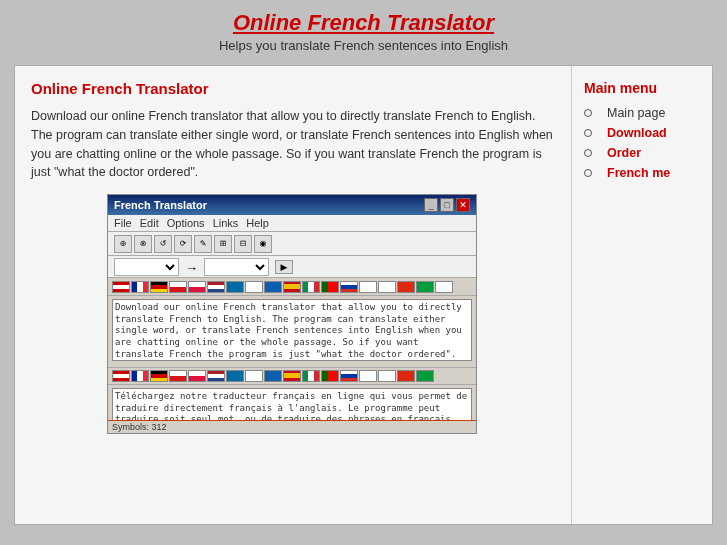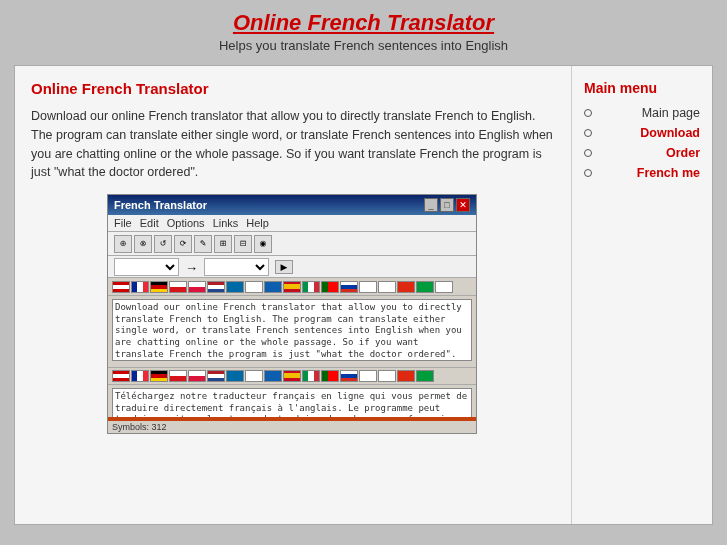--- a/index.html
+++ b/index.html
@@ -209,21 +209,21 @@
       font-size: 9px;
       border: 1px solid #888;
       background: white;
       padding: 2px;
       resize: none;
       color: #333;
       line-height: 1.3;
     }
     .app-statusbar {
       background: #d4d0c8;
-      border-top: 4px solid #c2410c;
+      border-top: 1px solid #c2410c;
       padding: 1px 4px;
       font-size: 9px;
       color: #333;
       position: absolute;
       bottom: 0;
       left: 0;
       right: 0;
     }
     #sidebar {
       width: 140px;
@@ -239,21 +239,20 @@
     .sidebar-menu {
       list-style: none;
       padding: 0;
     }
     .sidebar-menu li {
       margin-bottom: 6px;
       display: flex;
       align-items: center;
       gap: 15px;
       font-size: 12.5px;
-      justify-content: space-between;
     }
     .bullet {
       width: 8px;
       height: 8px;
       border: 1px solid #555;
       border-radius: 50%;
       display: inline-block;
       flex-shrink: 0;
     }
     .sidebar-menu li.normal a { color: #333; text-decoration: none; }

